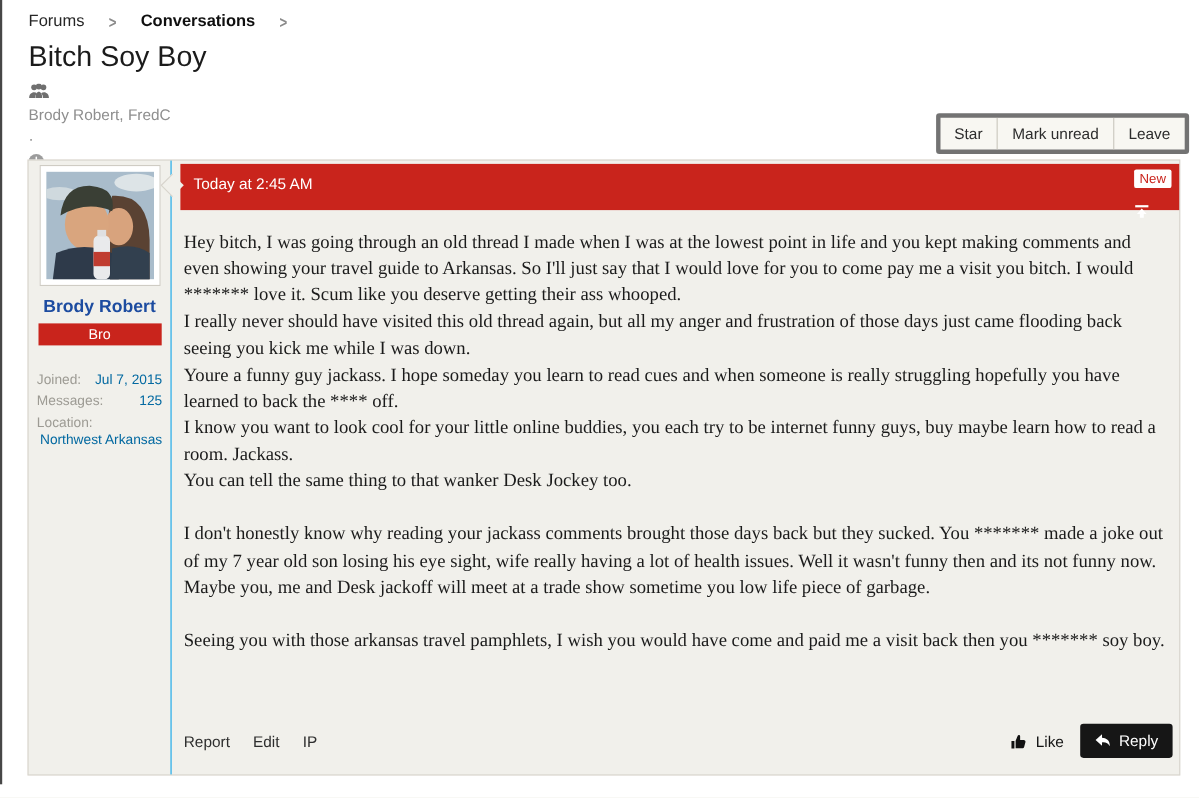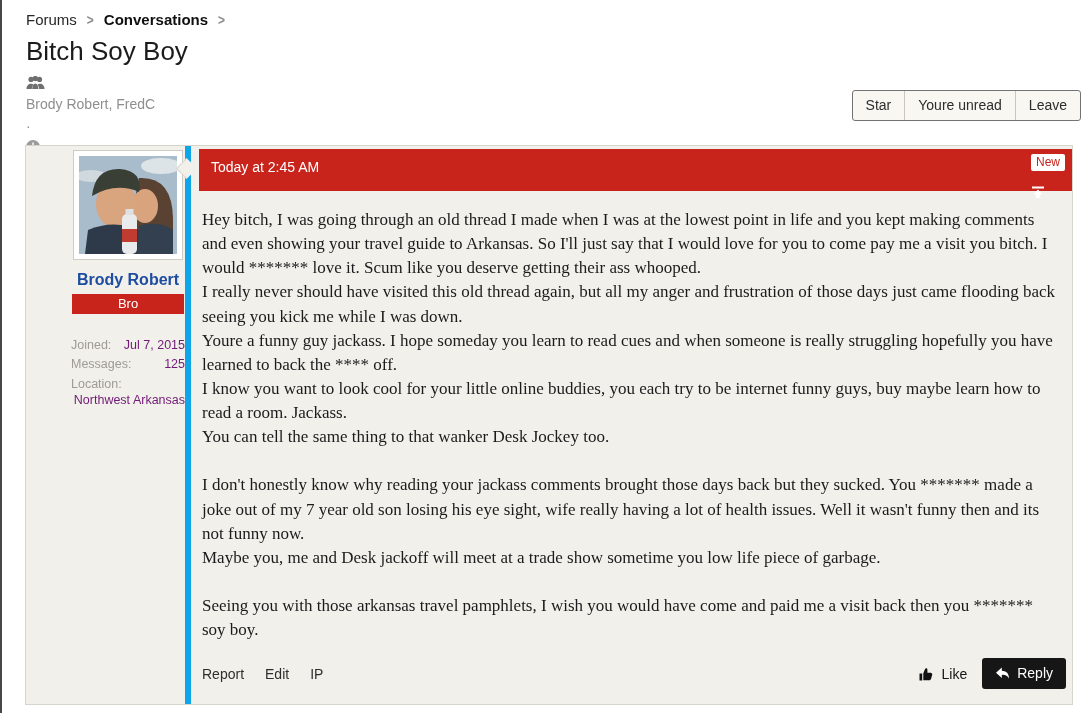--- a/index.html
+++ b/index.html
@@ -8,56 +8,56 @@
     background:#ffffff;
     font-family:"Liberation Sans", sans-serif;
     position:relative;
     overflow:hidden;
     color:#222;
   }
   .left-edge { position:absolute; left:0; top:0; width:2px; height:713px; background:#474747; }
 
   .page-head { padding:11px 0 0 26px; }
 
-  .breadcrumb { display:flex; align-items:center; gap:10px; font-size:15px; color:#262626; }
+  .breadcrumb { display:flex; align-items:center; gap:22px; font-size:15px; color:#262626; }
   .crumb { cursor:pointer; }
   .crumb.bold { font-weight:700; color:#0f0f0f; }
   .chev { color:#8a8a8a; font-size:12px; font-weight:700; transform:scaleY(1.25); }
 
   .page-title { margin-top:8px; font-size:26px; font-weight:400; color:#1b1b1b; }
 
   .meta-row { margin-top:9px; display:flex; gap:6px; font-size:14px; color:#8e8e8e;flex-direction:column; }
   .meta-row svg { flex:none; }
 
   .toolbar {
-    position:absolute; top:90px; right:9px;
-    display:flex; border:1px solid #737373; border-radius:3px;
+    position:absolute; top:103px; right:9px;
+    display:flex; border:4px solid #737373; border-radius:3px;
     background:#f8f7f2; overflow:hidden;
   }
   .toolbar button {
     font-family:"Liberation Sans", sans-serif; font-size:14px; color:#2d2d2d;
     background:transparent; border:none; border-left:1px solid #c9c6bd;
     padding:6px 13px 7px; cursor:pointer; white-space:nowrap;
   }
   .toolbar button:first-child { border-left:none; }
 
   .msg-container {
     position:absolute; left:25px; top:145px; width:1048px; height:560px;
     background:#f1f0eb; border:1px solid #d7d4cc; display:flex;
   }
 
-  .sidebar-col { width:120px; flex:none; border-right:6px solid #0ea5e9; position:relative; padding-top:4px;margin-left:45px; }
+  .sidebar-col { width:130px; flex:none; border-right:1px solid #0ea5e9; position:relative; padding-top:4px; }
   .avatar-card { width:110px; margin:0 auto; background:#fff; border:1px solid #cfccc4; padding:5px; cursor:pointer; }
   .avatar-card svg { display:block; }
   .username { margin-top:11px; text-align:center; font-size:16px; font-weight:700; color:#1d4ca0; cursor:pointer; }
   .userbanner { width:112px; margin:5px auto 0; background:#c9241c; color:#fff; font-size:13px; text-align:center; padding:2px 0 3px; }
   .stats { width:114px; margin:23px auto 0; font-size:12.5px; line-height:1.3; }
   .stat-row { display:flex; justify-content:space-between; margin-bottom:3px; }
   .stat-label { color:#9d9b94;text-align:center; }
-  .stat-value { color:#701a75; text-align:right; }
+  .stat-value { color:#0369a1; text-align:right; }
   .stat-value.block { display:block; margin-bottom:3px; }
 
   .notch {
     position:absolute; right:-9px; top:15px; width:15px; height:15px;
     background:#f1f0eb; border-left:1px solid #d7d4cc; border-bottom:1px solid #d7d4cc;
     transform:rotate(45deg); z-index:2;
   }
 
   .msg-col { flex:1; display:flex; flex-direction:column; padding:3px 0 0 8px; min-width:0; }
 
@@ -119,21 +119,21 @@
     <svg width="14" height="14" viewBox="0 0 14 14">
       <circle cx="7" cy="7" r="7" fill="#9c9c9c"></circle>
       <path d="M7 3v4.2l3 1.6" stroke="#fff" stroke-width="1.4" fill="none" stroke-linecap="round"></path>
     </svg>
     <span>Today at 2:45 AM</span>
   </div>
 </div>
 
 <div class="toolbar">
   <button>Star</button>
-  <button>Youre unread</button>
+  <button>Mark unread</button>
   <button>Leave</button>
 </div>
 
 <div class="msg-container">
 
   <div class="sidebar-col">
     <div class="avatar-card">
       <svg width="98" height="98" viewBox="0 0 98 98">
         <rect width="98" height="98" fill="#a9bccb"></rect>
         <ellipse cx="82" cy="10" rx="20" ry="8" fill="#dde4e7"></ellipse>

